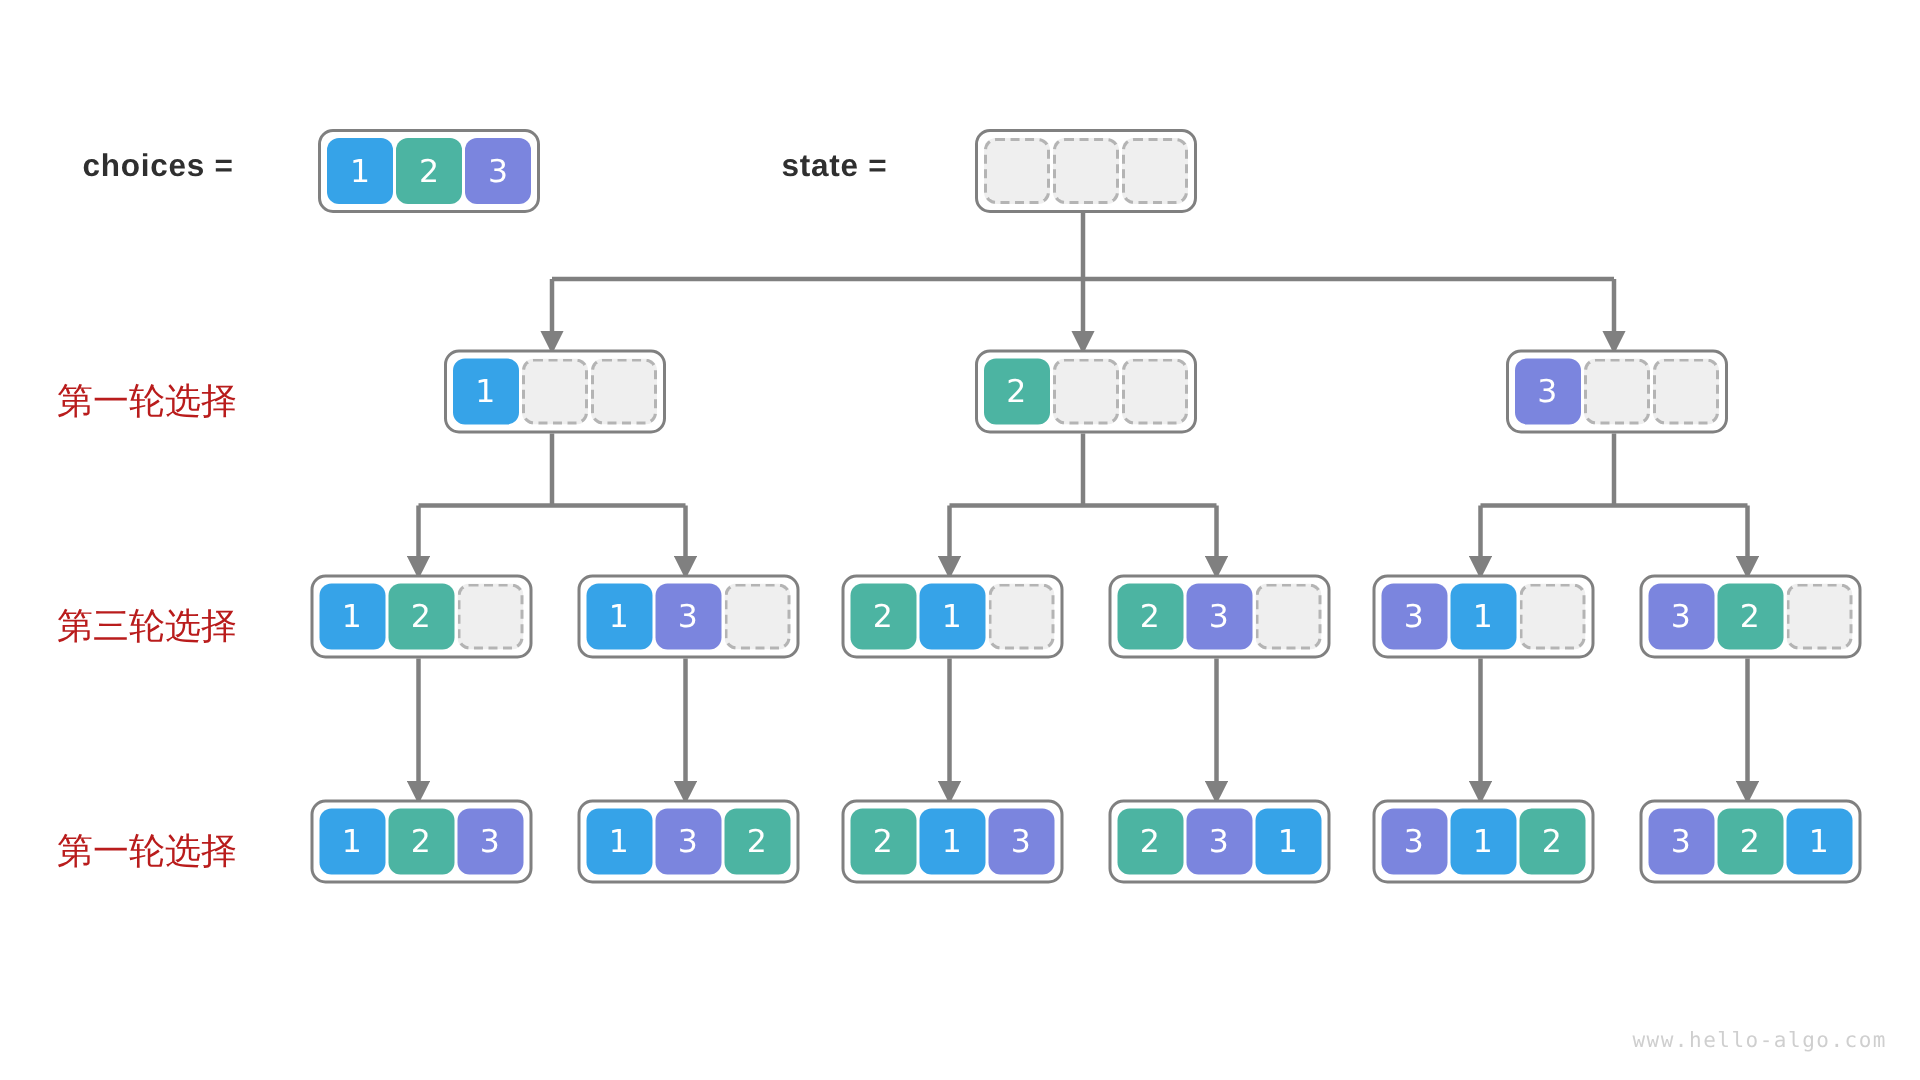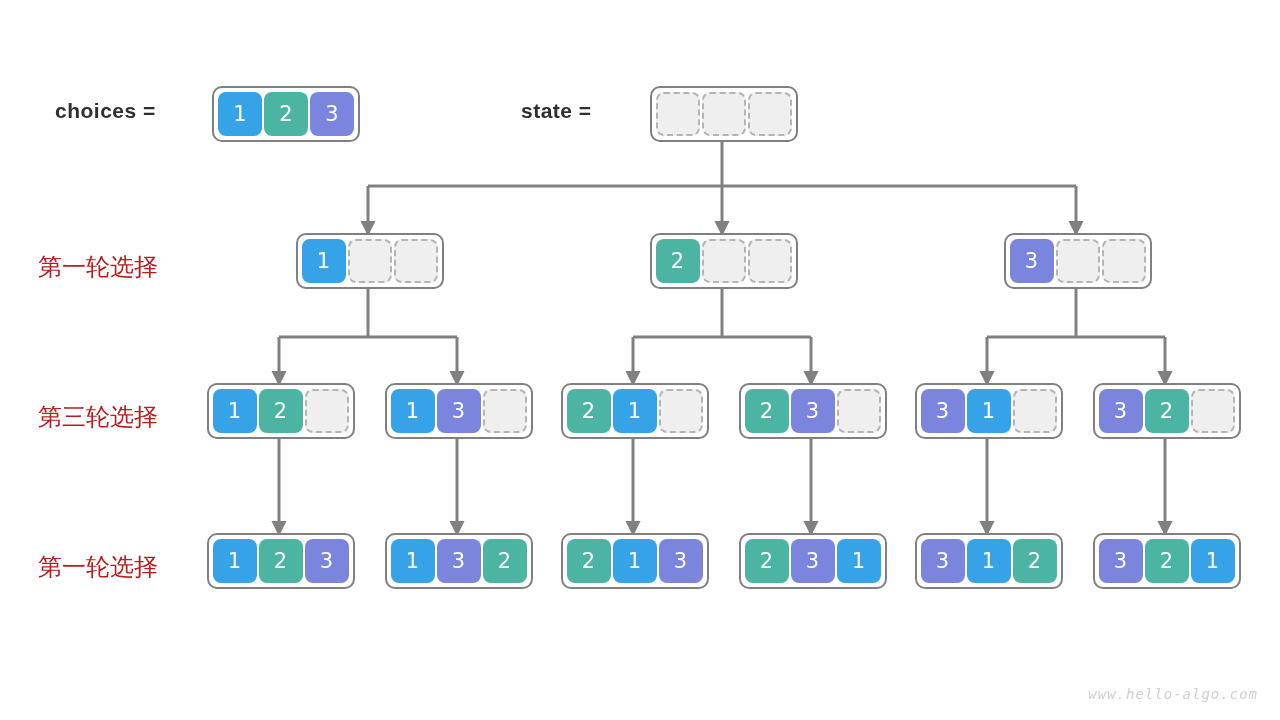--- a/index.html
+++ b/index.html
@@ -83,21 +83,20 @@
   
   .watermark {
     position: absolute;
     right: 22px;
     bottom: 18px;
     font-family: "DejaVu Sans Mono", "Liberation Mono", monospace;
     font-size: 14px;
     color: #cfcfcf;
     letter-spacing: 1px;
     z-index: 3;
-    font-style: italic;
   }
 </style>
 </head>
 <body>
 
 <div id="stage">
 
   <svg id="edges" viewBox="0 0 1280 720" xmlns="http://www.w3.org/2000/svg">
     <defs>
       <marker id="arrow" viewBox="0 0 10 10" refX="8" refY="5" markerWidth="5.2" markerHeight="5.2" orient="auto-start-reverse">

